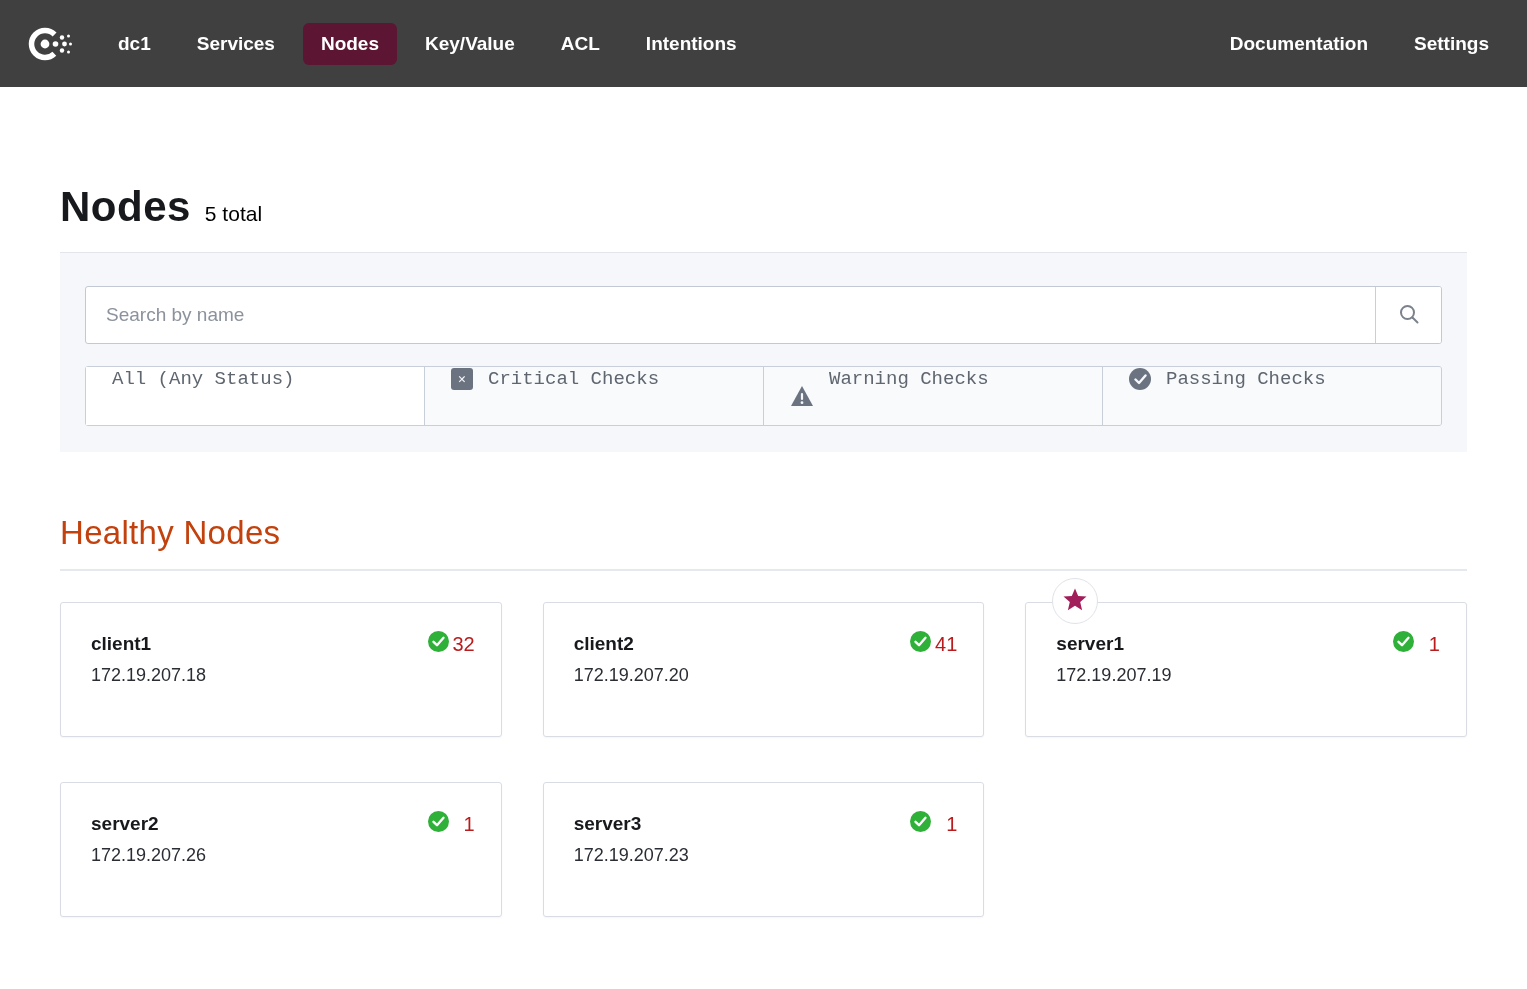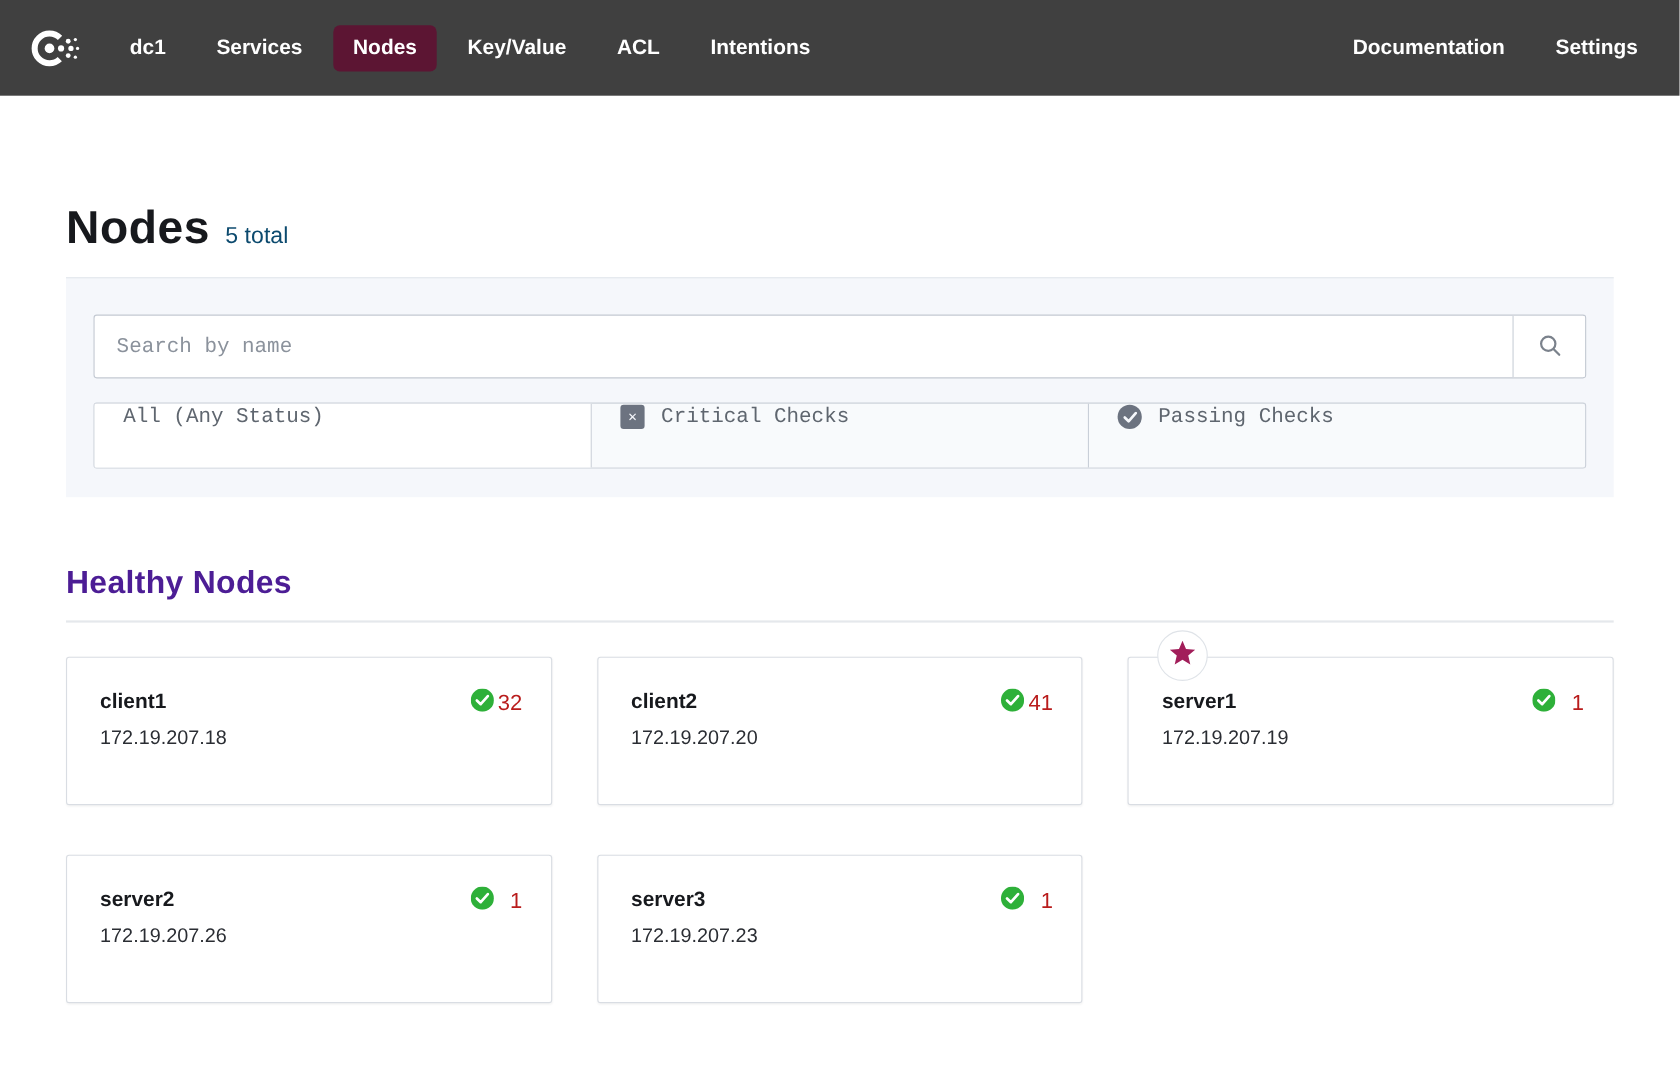--- a/index.html
+++ b/index.html
@@ -37,21 +37,21 @@
   .navbar-right .nav-item { margin-right: 0; margin-left: 46px; }
 
   
   .main { padding: 0 60px; }
 
   .page-head {
     margin-top: 96px;
     display: flex; align-items: baseline;
   }
   .page-title { font-size: 42px; font-weight: bold; color: #17191d; margin: 0; letter-spacing: 0.5px; }
-  .page-total { font-size: 21px; color: #0c4a6e; margin-left: 14px; }
+  .page-total { font-size: 21px; color: #000000; margin-left: 14px; }
 
   
   .toolbar {
     margin-top: 21px;
     background: #F5F7FB;
     border-top: 1px solid #e2e6eb;
     padding: 33px 25px 26px 25px;
   }
   .searchbar {
     display: flex;
@@ -59,21 +59,21 @@
     background: #ffffff;
     border: 1px solid #c3c9d2;
     border-radius: 3px;
     overflow: hidden;
   }
   .search-input {
     flex: 1;
     border: none; outline: none;
     padding: 0 20px;
     font-size: 19px;
-    font-family: Liberation Mono, monospace;
+    font-family: Liberation Sans, sans-serif;
     color: #1d4ed8;
     background: transparent;
   }
   .search-input::placeholder { color: #8b929c; }
   .search-btn {
     width: 66px;
     border: none;
     border-left: 1px solid #c9cfd7;
     background: #ffffff;
     display: flex; align-items: center; justify-content: center;
@@ -113,23 +113,23 @@
   }
   .icon-passing-grey {
     width: 22px; height: 22px; border-radius: 50%;
     background: #6c7380;
     display: flex; align-items: center; justify-content: center;
   }
 
   
   .section-heading {
     margin: 62px 0 0 0;
-    font-size: 29px;
-    font-weight: bold;
-    color: #4c1d95;
+    font-size: 33px;
+    font-weight: normal;
+    color: #c2410c;
     letter-spacing: 0.3px;
   }
   .section-divider {
     margin-top: 17px;
     border-bottom: 2px solid #e5e8ec;
   }
 
   
   .nodes-grid {
     margin-top: 31px;
@@ -220,20 +220,30 @@
 
     <div class="filters">
       <button class="filter-btn active">
         <span>All (Any Status)</span>
       </button>
       <button class="filter-btn">
         <span class="filter-icon icon-critical">✕</span>
         <span>Critical Checks</span>
       </button>
       <button class="filter-btn">
+        <span class="filter-icon">
+          <svg width="24" height="22" viewBox="0 0 24 22">
+            <polygon points="12,1 23,21 1,21" fill="#6c7380"></polygon>
+            <rect x="10.9" y="8" width="2.2" height="7" rx="1.1" fill="#F5F7FB"></rect>
+            <circle cx="12" cy="17.7" r="1.4" fill="#F5F7FB"></circle>
+          </svg>
+        </span>
+        <span>Warning Checks</span>
+      </button>
+      <button class="filter-btn">
         <span class="filter-icon icon-passing-grey">
           <svg width="13" height="11" viewBox="0 0 13 11">
             <polyline points="1.5,5.5 5,9 11.5,1.5" fill="none" stroke="#F5F7FB" stroke-width="2.4" stroke-linecap="round" stroke-linejoin="round"></polyline>
           </svg>
         </span>
         <span>Passing Checks</span>
       </button>
     </div>
   </div>
 

